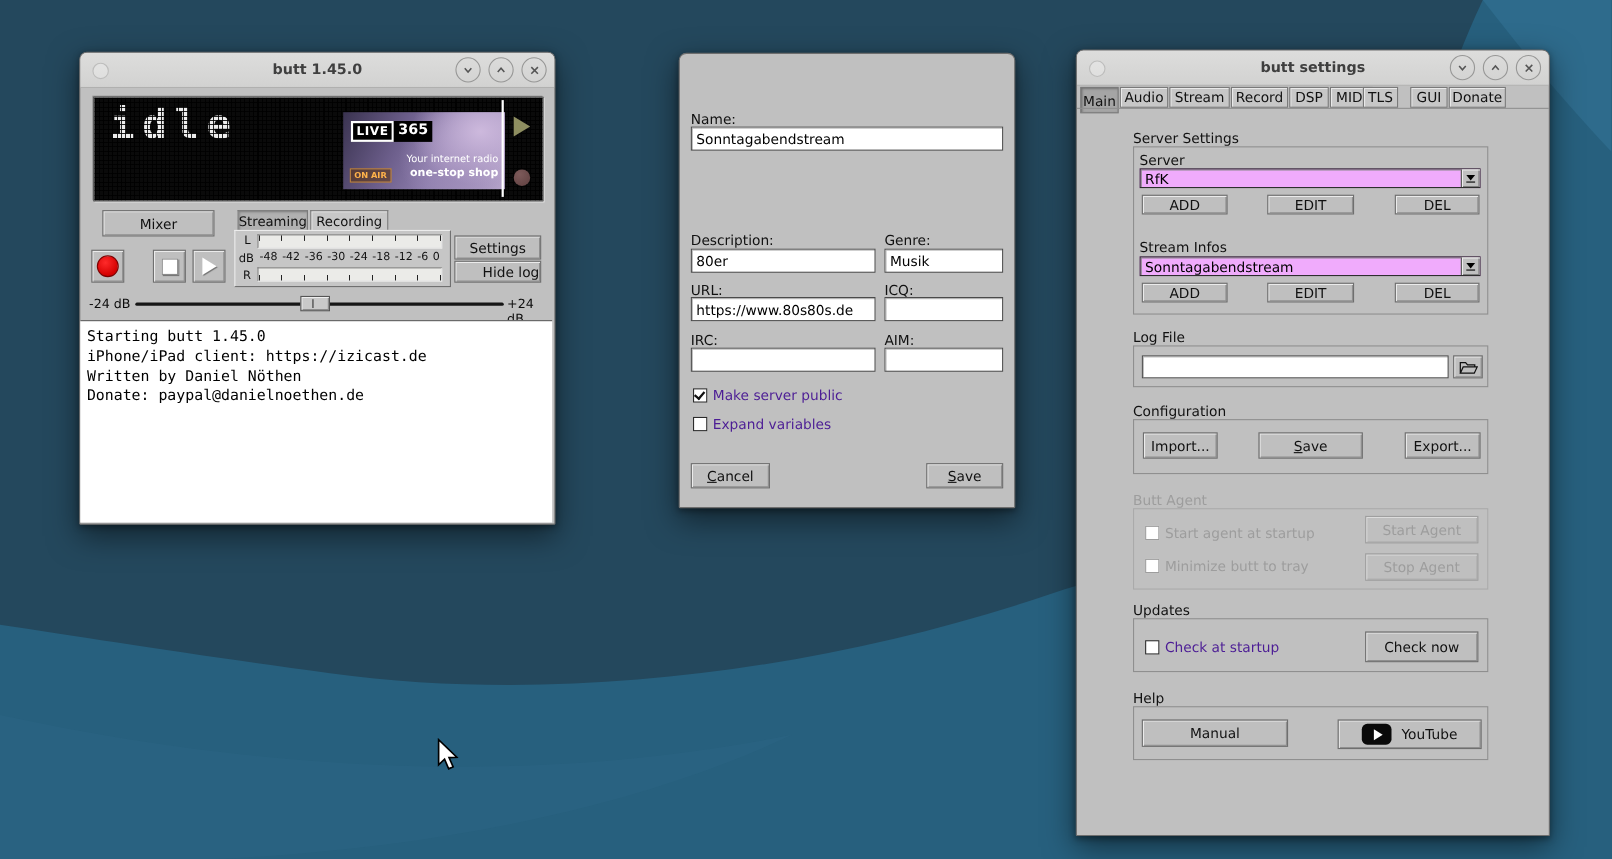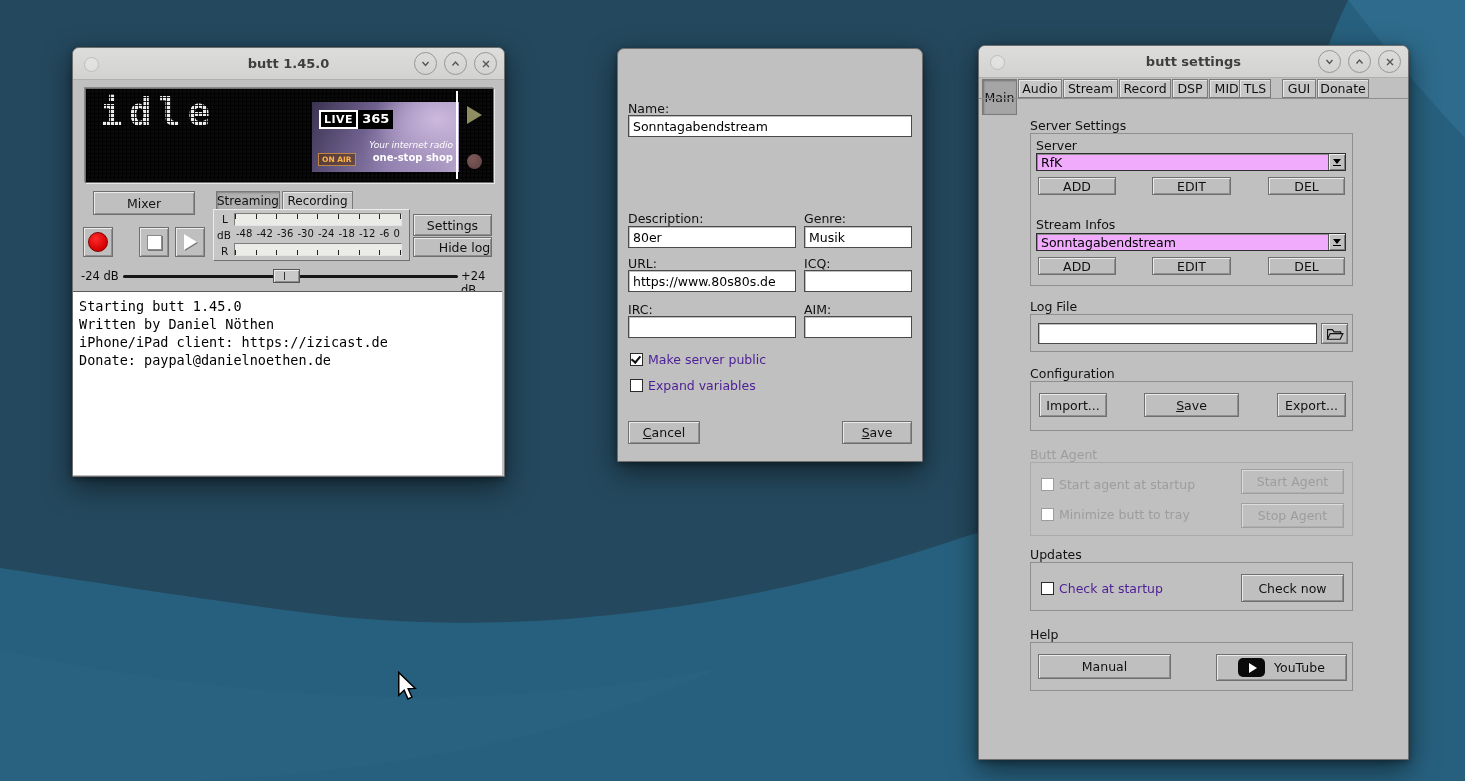--- a/index.html
+++ b/index.html
@@ -98,21 +98,21 @@
       radial-gradient(90px 70px at 85% 25%, #cdb9dd 0%, rgba(205,185,221,0) 70%),
       radial-gradient(70px 60px at 70% 60%, #9d8bb8 0%, rgba(157,139,184,0) 75%),
       linear-gradient(115deg,#3a3350 0%,#6d5f8c 35%,#8f7fae 60%,#b7a5cb 100%);
   }
   .banner-live-row{position:absolute;left:7px;top:8px;display:flex;align-items:stretch;}
   .banner-live{
     border:2px solid #fff;background:#000;color:#fff;font-weight:bold;
     font-size:11px;padding:1px 3px;letter-spacing:.5px;
   }
   .banner-365{background:#000;color:#fff;font-weight:bold;font-size:13px;padding:1px 4px;}
-  .banner-tag1{position:absolute;right:6px;bottom:22px;color:#fff;font-style:italic;font-size:9px;margin-top:42px;}
+  .banner-tag1{position:absolute;right:6px;bottom:22px;color:#fff;font-size:9px;margin-top:42px;}
   .banner-tag2{position:absolute;right:6px;bottom:9px;color:#fff;font-weight:bold;font-size:10px;}
   .banner-onair{
     position:absolute;left:6px;bottom:6px;color:#ffb24a;background:rgba(90,50,10,.55);
     font-size:7.5px;font-weight:bold;padding:1px 3px;border:1px solid rgba(255,178,74,.6);
   }
   .lcd-sep{position:absolute;width:2px;background:#fff;}
   .lcd-play{position:absolute;width:0;height:0;border-top:9px solid transparent;border-bottom:9px solid transparent;border-left:15px solid #8E8E60;}
   .lcd-led{position:absolute;width:15px;height:15px;border-radius:50%;background:radial-gradient(circle at 35% 30%,#7d5a5a,#5f4040);}
   .tab{
     position:absolute;height:18px;background:#c7c7c7;border:1px solid #7a7a7a;border-bottom:none;
@@ -147,21 +147,21 @@
   
   .ic-rec{width:18px;height:18px;border-radius:50%;background:radial-gradient(circle at 38% 32%,#ff2a2a,#d40000 70%);border:1px solid #7d0000;}
   .ic-stop{width:13px;height:13px;background:#fff;border:1px solid #8a8a8a;box-shadow:1px 1px 0 #777;}
   .ic-play{width:0;height:0;border-top:8px solid transparent;border-bottom:8px solid transparent;border-left:13px solid #fff;filter:drop-shadow(1px 1px 0 #777);}
   
   .stab{
     position:absolute;top:33px;height:19px;background:#c7c7c7;border:1px solid #7a7a7a;
     display:flex;align-items:center;justify-content:center;font-size:12.5px;color:#111;
     box-sizing:border-box;box-shadow:inset 1px 1px 0 #e9e9e9;padding:0 7px;
   }
-  .stab.active{background:#a5a5a5;box-shadow:inset 1px 1px 2px rgba(0,0,0,.3);height:36px;}
+  .stab.active{background:#a5a5a5;box-shadow:inset 1px 1px 2px rgba(0,0,0,.3);height:24px;}
   .tabline{position:absolute;left:0;right:0;height:1px;background:#8f8f8f;}
   .yt-icon{width:27px;height:19px;background:#0a0a0a;border-radius:5px;display:flex;align-items:center;justify-content:center;margin-right:9px;}
   .yt-icon::after{content:"";width:0;height:0;border-top:5px solid transparent;border-bottom:5px solid transparent;border-left:8px solid #fff;margin-left:2px;}
   .folder-btn svg{display:block;}
   
   .cursor{position:absolute;pointer-events:none;z-index:99;}
 </style>
 </head>
 <body>
 
@@ -270,21 +270,21 @@
     </div>
   <div class="btn" style="left:102px;top:179px;width:30px;height:30px;">
       <span class="ic-play"></span>
     </div>
 
   <span class="slider-lab" style="left:8px;top:221px;">-24 dB</span>
   <div class="slider-track" style="left:50px;top:227px;width:335px;"></div>
   <div class="slider-handle" style="left:200px;top:221px;"></div>
   <span class="slider-lab" style="left:388px;top:221px;">+24 dB</span>
 
-  <div class="logarea" style="left:0px;top:243px;width:429px;height:184px;"><div>Starting butt 1.45.0</div><div>Written by Daniel Nöthen</div><div>iPhone/iPad client: https://izicast.de</div><div>Donate: paypal@danielnoethen.de</div></div>
+  <div class="logarea" style="left:0px;top:243px;width:429px;height:184px;"><div>Starting butt 1.45.0</div><div>iPhone/iPad client: https://izicast.de</div><div>Written by Daniel Nöthen</div><div>Donate: paypal@danielnoethen.de</div></div>
 </div>
 
 <div class="window" style="left:617px;top:48px;width:304px;height:412px;">
 
   <span class="label" style="left:10px;top:52px;">Name:</span>
   <input class="input" style="left: 10px; top: 66px; width: 284px; height: 22px;" value="Sonntagabendstream">
 
   <span class="label" style="left:10px;top:162px;">Description:</span>
   <input class="input" style="left: 10px; top: 177px; width: 168px; height: 22px;" value="80er">
   <span class="label" style="left:186px;top:162px;">Genre:</span>

